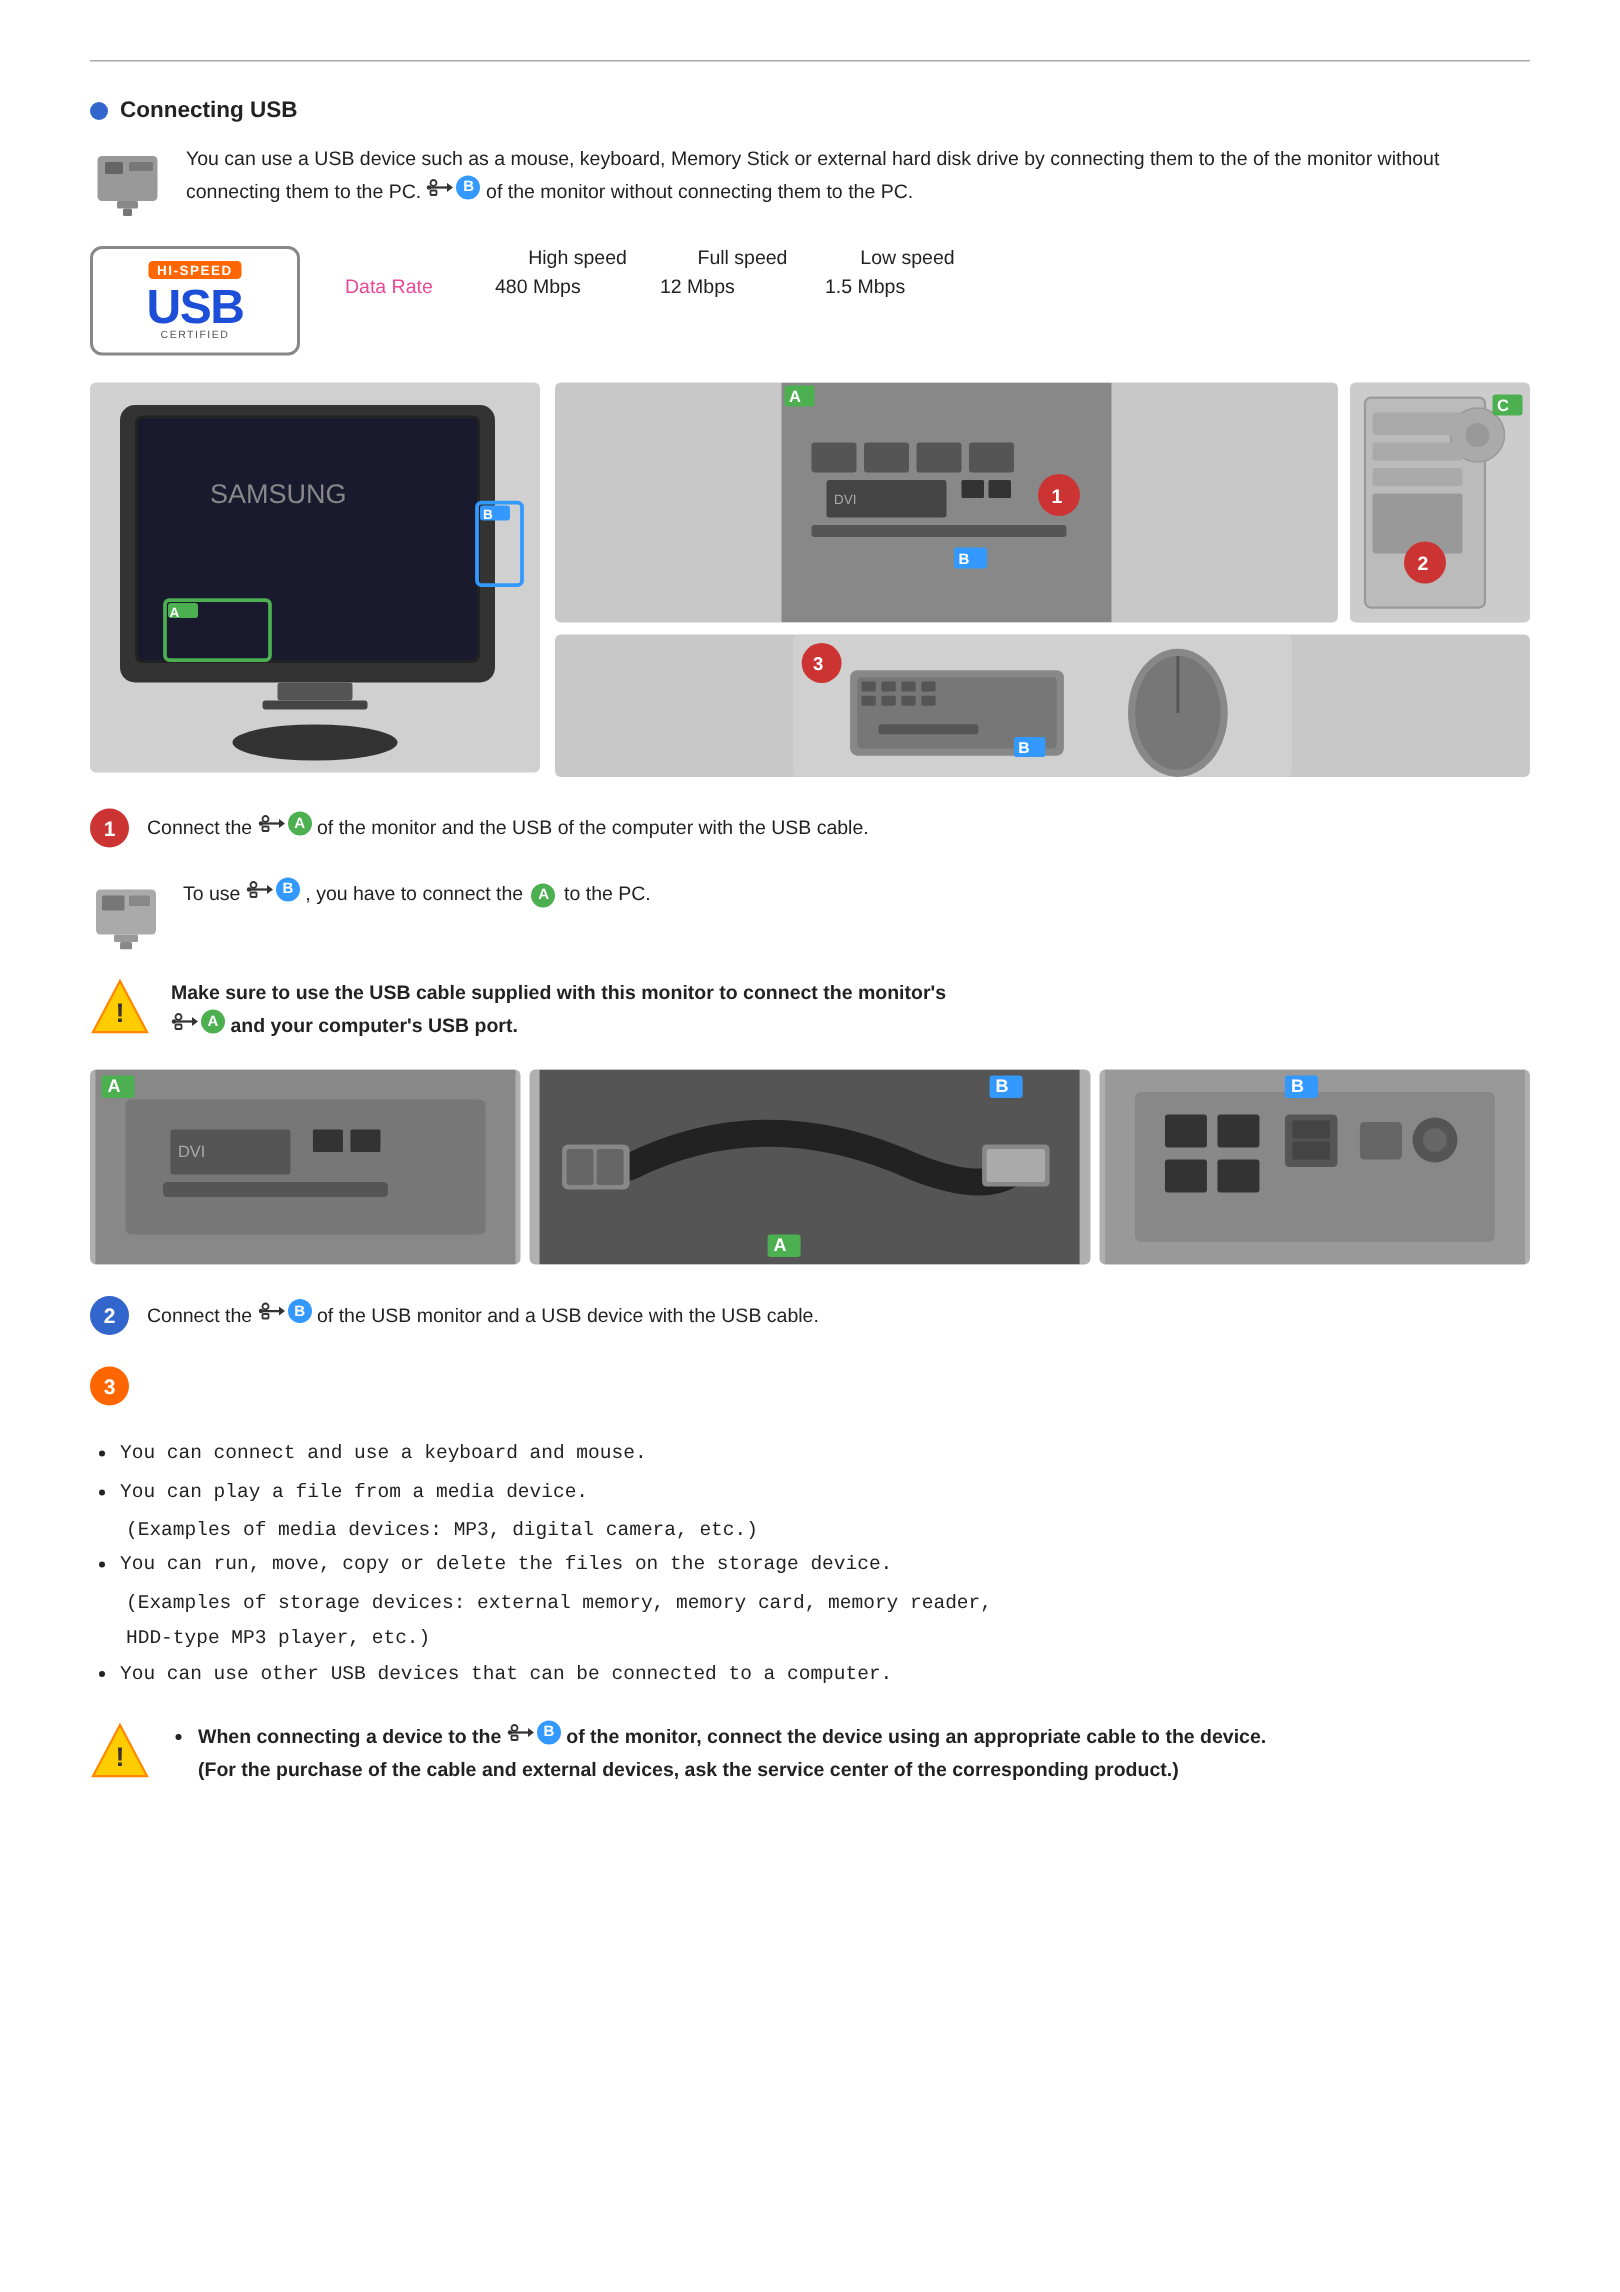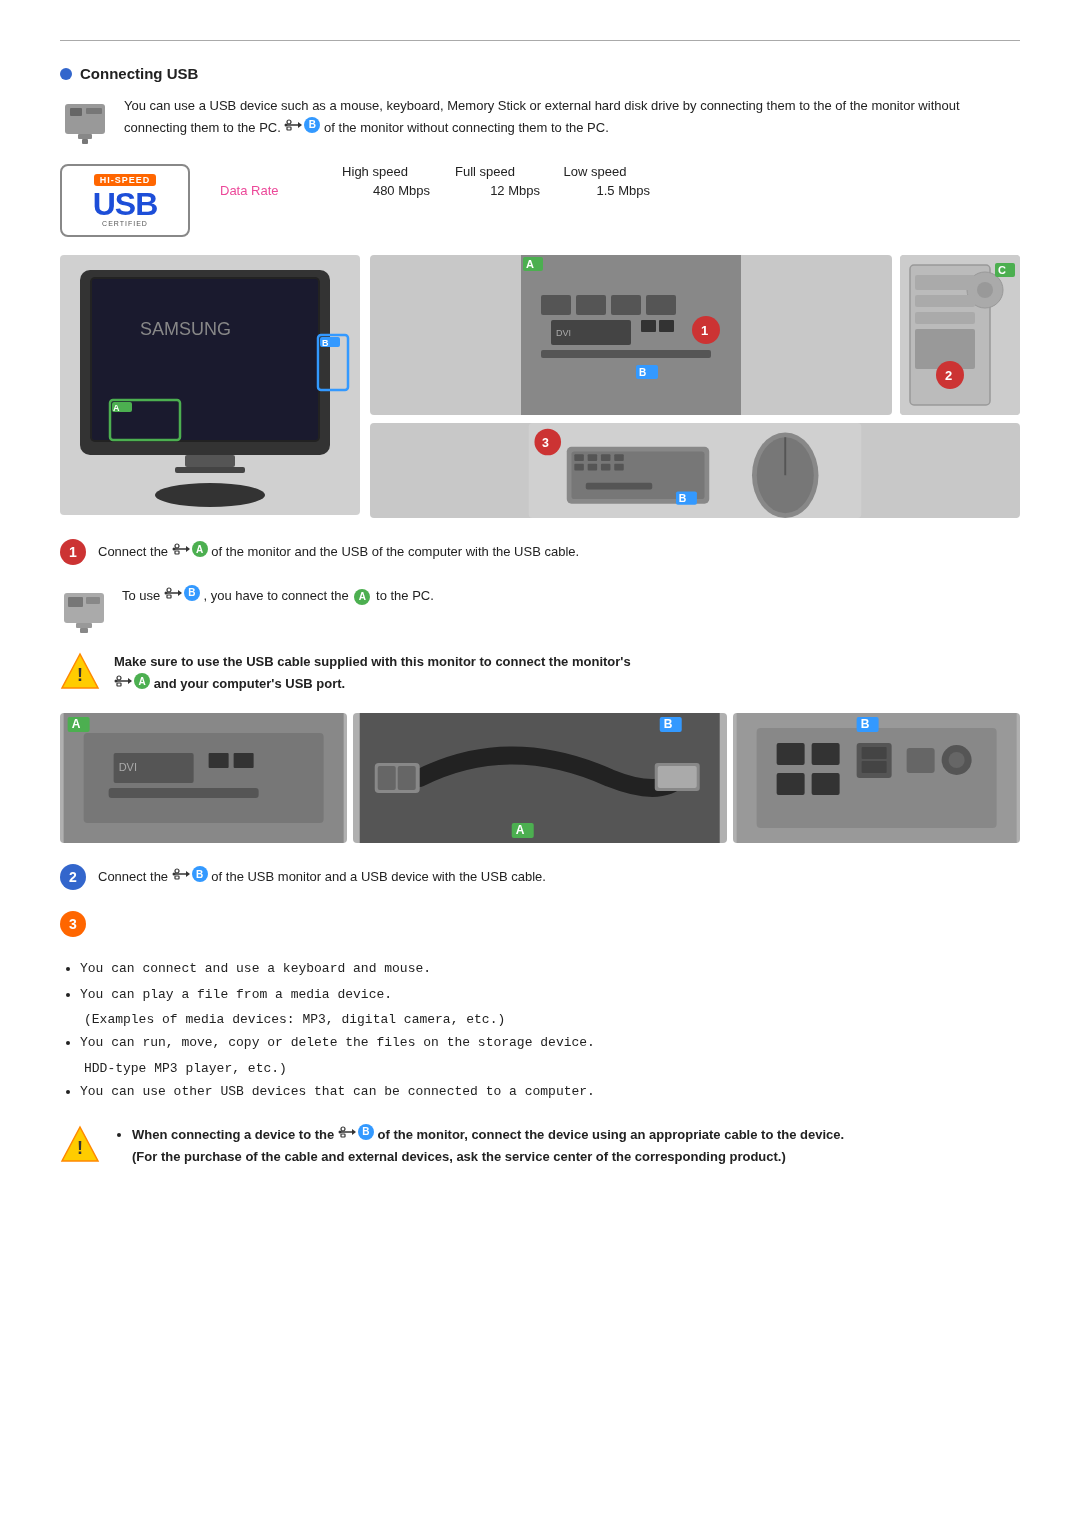--- a/index.html
+++ b/index.html
@@ -59,21 +59,21 @@
       gap: 30px;
     }
     .usb-logo-box {
       background: #fff;
       border: 2px solid #888;
       border-radius: 8px;
       padding: 8px 14px;
       display: flex;
       flex-direction: column;
       align-items: center;
-      width: 130px;
+      width: 140px;
       flex-shrink: 0;
     }
     .hi-speed-badge {
       background: #ff6600;
       color: #fff;
       font-size: 9px;
       font-weight: bold;
       padding: 1px 6px;
       border-radius: 3px;
       letter-spacing: 1px;
@@ -111,21 +111,21 @@
       text-align: center;
     }
     .speed-grid .label-cell {
       font-size: 13px;
       color: #ec4899;
       text-align: left;
     }
     .speed-grid .value-cell {
       font-size: 13px;
       color: #222;
-      text-align: right;
+      text-align: left;
     }
 
     
     .diagram-area {
       display: flex;
       gap: 10px;
       margin-bottom: 20px;
       align-items: flex-start;
     }
     .monitor-img-box {
@@ -599,20 +599,21 @@
   <div class="step-num-circle orange">
     <span>3</span>
   </div>
 </div>
 
 <ul class="bullet-list">
   <li>You can connect and use a keyboard and mouse.</li>
   <li>You can play a file from a media device.</li>
   <span style="display:block;padding-left:4px;font-size:13px;line-height:1.8;">(Examples of media devices: MP3, digital camera, etc.)</span>
   <li>You can run, move, copy or delete the files on the storage device.</li>
+  <span style="display:block;padding-left:4px;font-size:13px;line-height:1.8;">(Examples of storage devices: external memory, memory card, memory reader,</span>
   <span style="display:block;padding-left:4px;font-size:13px;line-height:1.8;">HDD-type MP3 player, etc.)</span>
   <li>You can use other USB devices that can be connected to a computer.</li>
 </ul>
 
 <div class="warning-block" style="margin-top:20px;">
   <svg class="warning-icon" viewBox="0 0 40 40" xmlns="http://www.w3.org/2000/svg">
     <polygon points="20,3 38,37 2,37" fill="#ffcc00" stroke="#ff8800" stroke-width="1.5"></polygon>
     <text x="17" y="30" fill="#333" font-size="18" font-weight="bold" font-family="Arial">!</text>
   </svg>
   <div class="warning-text">

